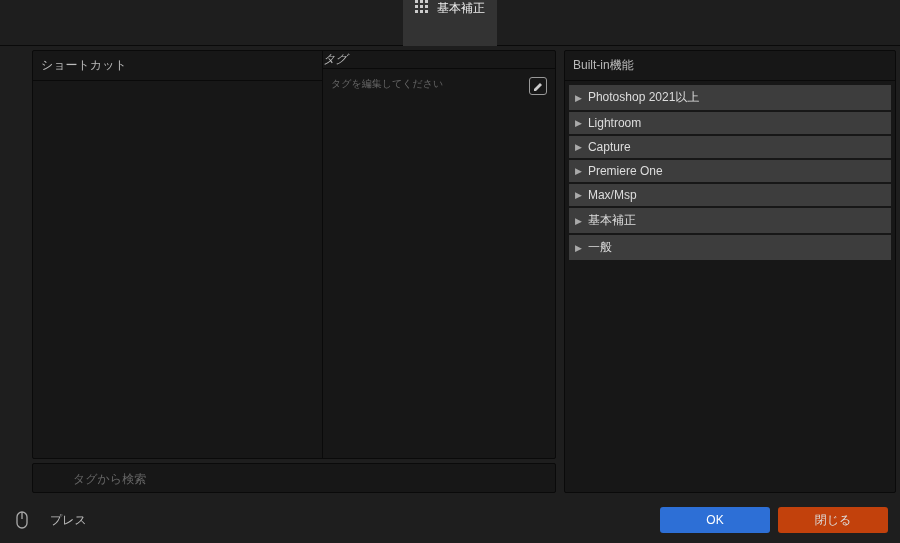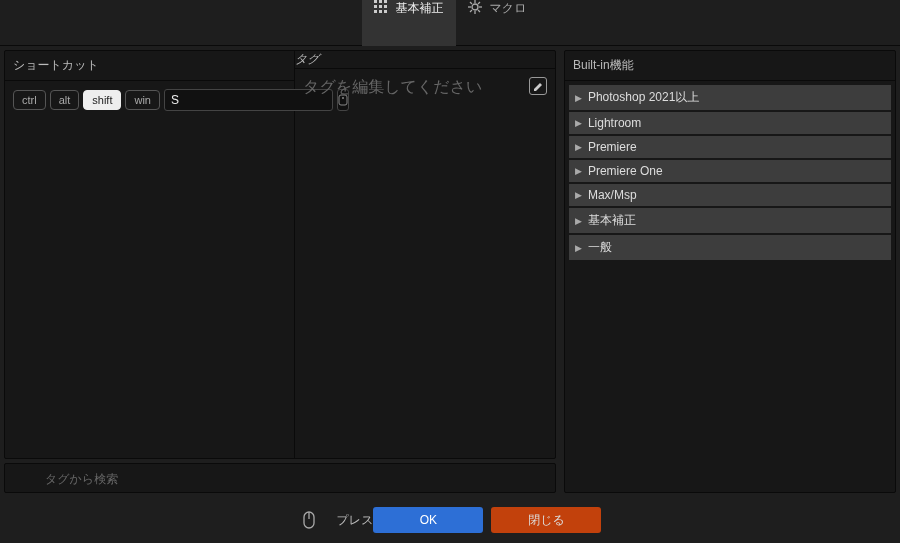--- a/index.html
+++ b/index.html
@@ -18,20 +18,21 @@
 .tab {
   display: flex; gap: 8px;
   padding: 0 12px; height: 46px;
   color: #aaa; cursor: pointer;
 }
 .tab.active { background: #333; color: #eee; }
 .tab .ticon { display: inline-flex; }
 .main {
   display: flex; gap: 8px; padding: 4px;
   height: calc(100% - 46px - 46px);
+  margin-left: 28px;
 }
 .left {
   flex: 1; display: flex; flex-direction: column; gap: 4px;
 }
 .panel {
   background: #171717; border: 1px solid #0a0a0a;
   border-radius: 2px;
 }
 .topleft {
   display: flex; height: 420px;
@@ -66,21 +67,21 @@
   flex: 1; background: #111; border: 1px solid #444;
   border-radius: 3px; padding: 3px 6px; color: #eee;
   font-size: 12px; height: 22px;
 }
 .keyicon {
   width: 20px; height: 22px; border: 1px solid #444;
   border-radius: 3px; display: flex; align-items: center;
   justify-content: center; background: #111;
 }
 .tag-body {
-  padding: 8px; color: #666; font-size: 16px;
+  padding: 8px; color: #666; font-size: 10px;
   display: flex; justify-content: space-between;
 }
 .edit-icon {
   width: 18px; height: 18px; border: 1px solid #999;
   border-radius: 3px; display: inline-flex;
   align-items: center; justify-content: center;
   color: #ccc; cursor: pointer;
 }
 .search-panel {
   height: 30px;
@@ -95,21 +96,21 @@
 }
 .builtin-list { padding: 4px; display: flex; flex-direction: column; gap: 2px; }
 .builtin-item {
   background: #3d3d3d; padding: 4px 6px;
   display: flex; align-items: center; gap: 6px;
   font-size: 12px; color: #ddd; cursor: pointer;
 }
 .builtin-item .arrow { color: #aaa; }
 .footer {
   height: 46px; display: flex; align-items: center;
-  justify-content: center; padding: 0 12px;
+  justify-content: space-between; padding: 0 12px;
   background: #1e1e1e;
 }
 .footer-left {
   display: flex; align-items: center; gap: 18px; color: #bbb;
 }
 .footer-icon {
   width: 20px; height: 26px;
   display: flex; align-items: center; justify-content: center;
 }
 .footer-right { display: flex; gap: 8px; }
@@ -135,58 +136,27 @@
           <rect x="0" y="5" width="3" height="3" fill="#ccc"></rect>
           <rect x="5" y="5" width="3" height="3" fill="#ccc"></rect>
           <rect x="10" y="5" width="3" height="3" fill="#ccc"></rect>
           <rect x="0" y="10" width="3" height="3" fill="#ccc"></rect>
           <rect x="5" y="10" width="3" height="3" fill="#ccc"></rect>
           <rect x="10" y="10" width="3" height="3" fill="#ccc"></rect>
         </svg>
     </span>
     <span>基本補正</span>
   </div>
-  <div class="tab">
-    <span class="ticon">
-      <svg width="14" height="14" viewBox="0 0 14 14">
-          <circle cx="7" cy="7" r="3" fill="none" stroke="#aaa" stroke-width="1.3"></circle>
-          <g stroke="#aaa" stroke-width="1.3">
-            <line x1="7" y1="0" x2="7" y2="3"></line>
-            <line x1="7" y1="11" x2="7" y2="14"></line>
-            <line x1="0" y1="7" x2="3" y2="7"></line>
-            <line x1="11" y1="7" x2="14" y2="7"></line>
-            <line x1="2" y1="2" x2="4" y2="4"></line>
-            <line x1="10" y1="10" x2="12" y2="12"></line>
-            <line x1="12" y1="2" x2="10" y2="4"></line>
-            <line x1="4" y1="10" x2="2" y2="12"></line>
-          </g>
-        </svg>
-    </span>
-    <span>マクロ</span>
-  </div>
 </div>
 
 <div class="main">
   <div class="left">
     <div class="panel topleft">
       <div class="shortcut-col">
         <div class="panel-header">ショートカット</div>
-        <div class="shortcut-row">
-          <button class="modkey">ctrl</button>
-          <button class="modkey">alt</button>
-          <button class="modkey active">shift</button>
-          <button class="modkey">win</button>
-          <input class="keyinput" value="S" style="">
-          <div class="keyicon">
-            <svg width="10" height="14" viewBox="0 0 10 14">
-                <rect x="1" y="2" width="8" height="10" rx="2" fill="none" stroke="#888"></rect>
-                <circle cx="5" cy="5" r="1" fill="#888"></circle>
-              </svg>
-          </div>
-        </div>
       </div>
       <div class="tag-col">
         <div class="panel-header tag-head">
           <span>タグ</span>
         </div>
         <div class="tag-body">
           <span>タグを編集してください</span>
           <span class="edit-icon">
             <svg width="11" height="11" viewBox="0 0 11 11">
                 <path d="M1 8 L7 2 L9 4 L3 10 L1 10 Z" fill="#ccc"></path>
@@ -207,21 +177,21 @@
           <div class="builtin-item">
             <span class="arrow" style="font-size: 9px;">▶</span>
             <span>Photoshop 2021以上</span>
           </div>
           <div class="builtin-item">
             <span class="arrow" style="font-size: 9px;">▶</span>
             <span>Lightroom</span>
           </div>
           <div class="builtin-item">
             <span class="arrow" style="font-size: 9px;">▶</span>
-            <span>Premiere</span>
+            <span>Capture</span>
           </div>
           <div class="builtin-item">
             <span class="arrow" style="font-size: 9px;">▶</span>
             <span>Premiere One</span>
           </div>
           <div class="builtin-item">
             <span class="arrow" style="font-size: 9px;">▶</span>
             <span>Max/Msp</span>
           </div>
           <div class="builtin-item">

